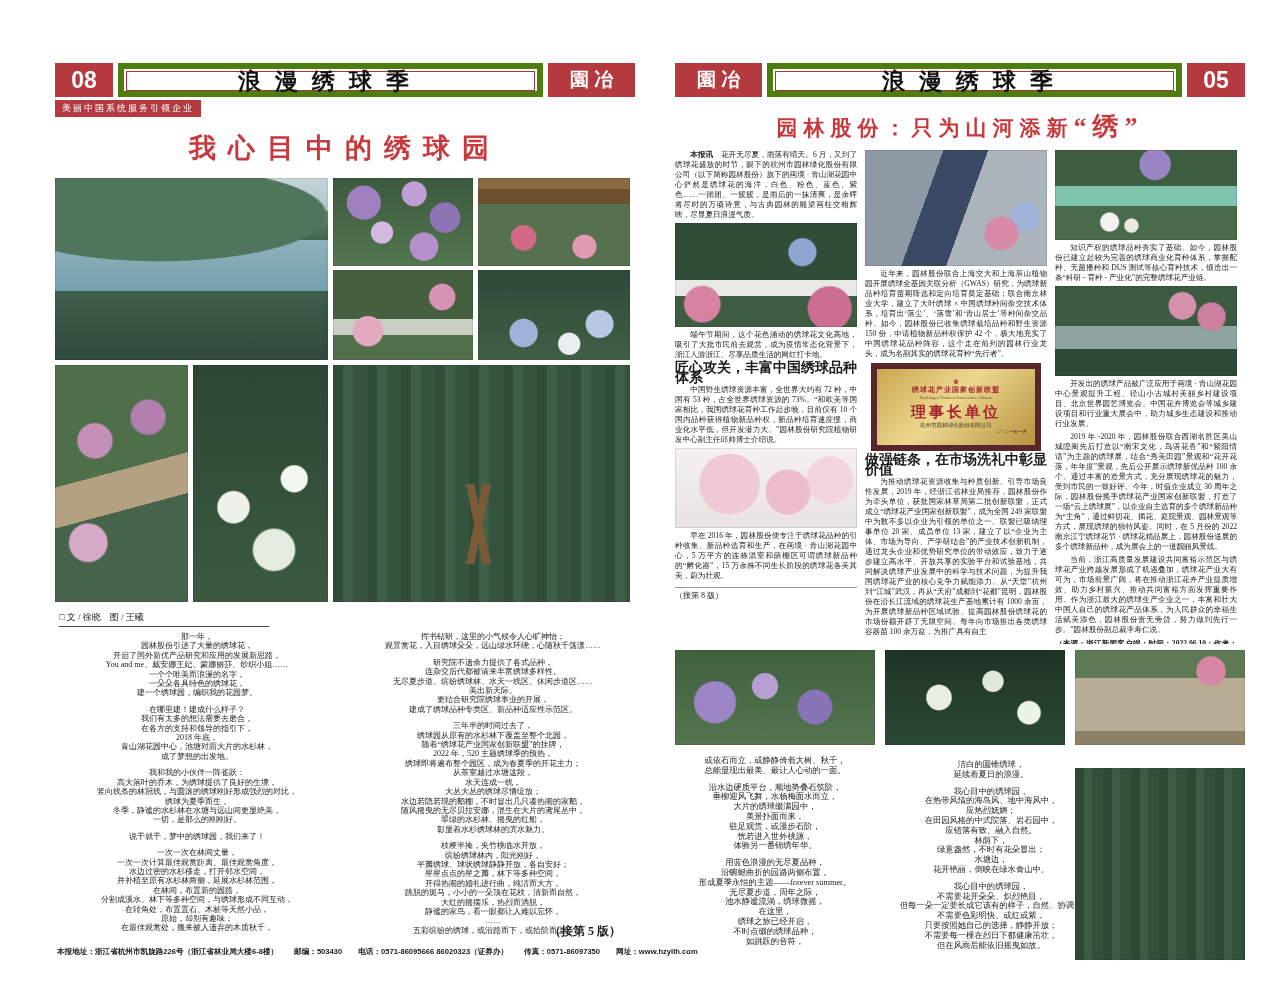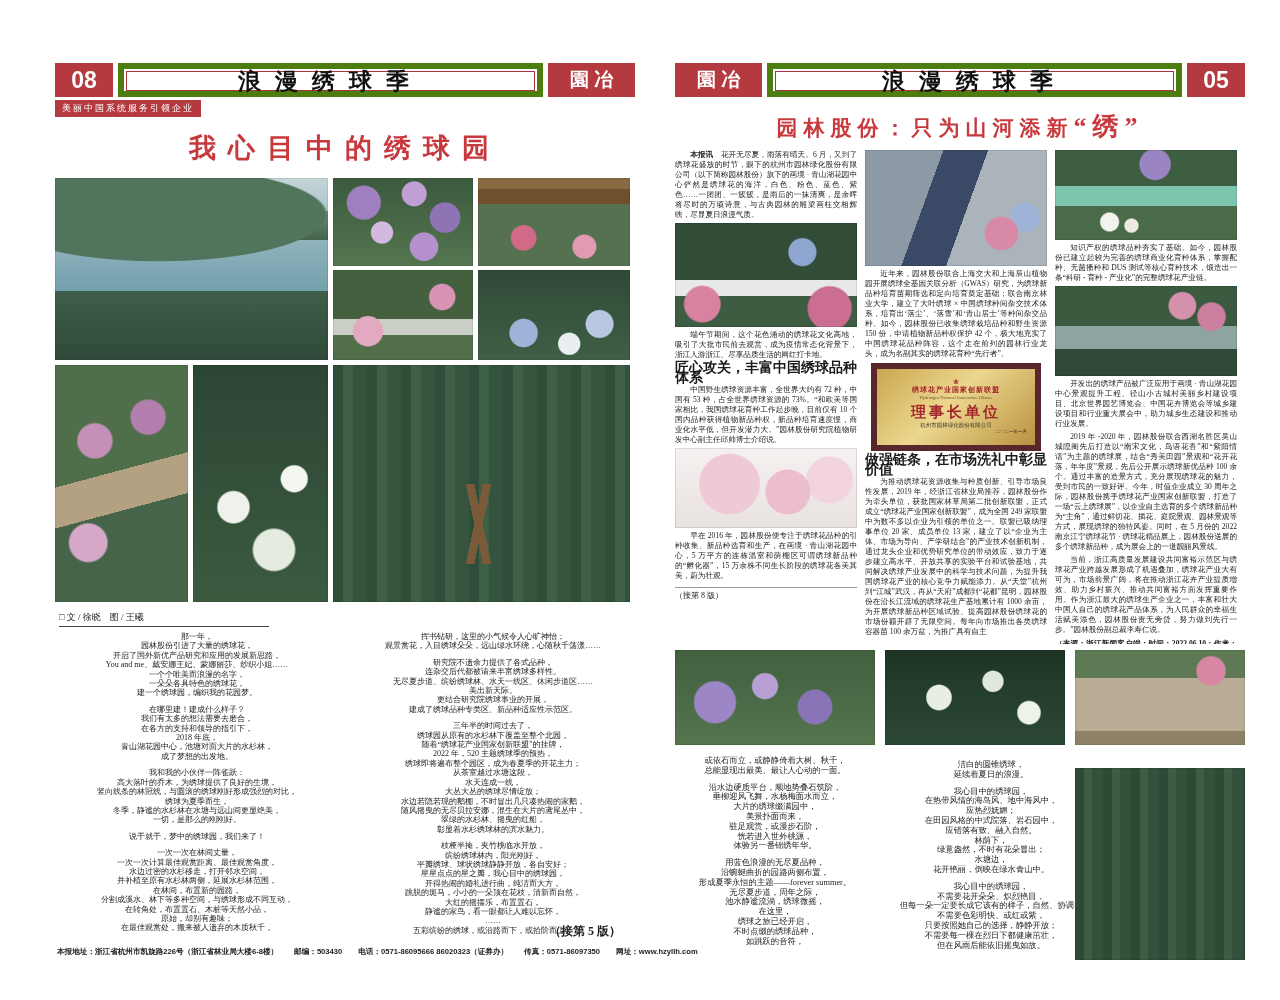--- a/index.html
+++ b/index.html
@@ -229,24 +229,24 @@
           <div class="pline">水天连成一线，</div>
           <div class="pline">大丛大丛的绣球尽情绽放；</div>
           <div class="pline">水边若隐若现的鹅棚，不时冒出几只凑热闹的家鹅，</div>
           <div class="pline">随风摇曳的无尽贝拉安娜，混生在大片的鸢尾丛中，</div>
           <div class="pline">翠绿的水杉林、摇曳的红船，</div>
           <div class="pline">彰显着水杉绣球林的滨水魅力。</div>
           <div class="pgap"></div>
           <div class="pline">枝桠半掩，夹竹桃临水开放，</div>
           <div class="pline">缤纷绣球林内，阳光刚好，</div>
           <div class="pline">平瓣绣球、球状绣球静静开放，各自安好；</div>
-          <div class="pline">星星点点的星之瓣，我心目中的绣球园，</div>
+          <div class="pline">星星点点的星之瓣，林下等多种空间，</div>
           <div class="pline">开得热闹的婚礼进行曲，纯洁而大方，</div>
           <div class="pline">跳脱的斑马，小小的一朵顶在花枝，清新而自然，</div>
-          <div class="pline">大红的摇摆乐，布置置石，</div>
+          <div class="pline">大红的摇摆乐，热烈而洒脱，</div>
           <div class="pline">静谧的家鸟，看一眼都让人难以忘怀，</div>
           <div class="pline">……</div>
           <div class="pline">五彩缤纷的绣球，或沿路而下，或拾阶而上。</div>
         </div>
     </div>
 
     <div class="cont-left">（接第 5 版）</div>
 
     <div class="pfooter">
       <span>本报地址：浙江省杭州市凯旋路226号（浙江省林业局大楼6-8楼）</span>

